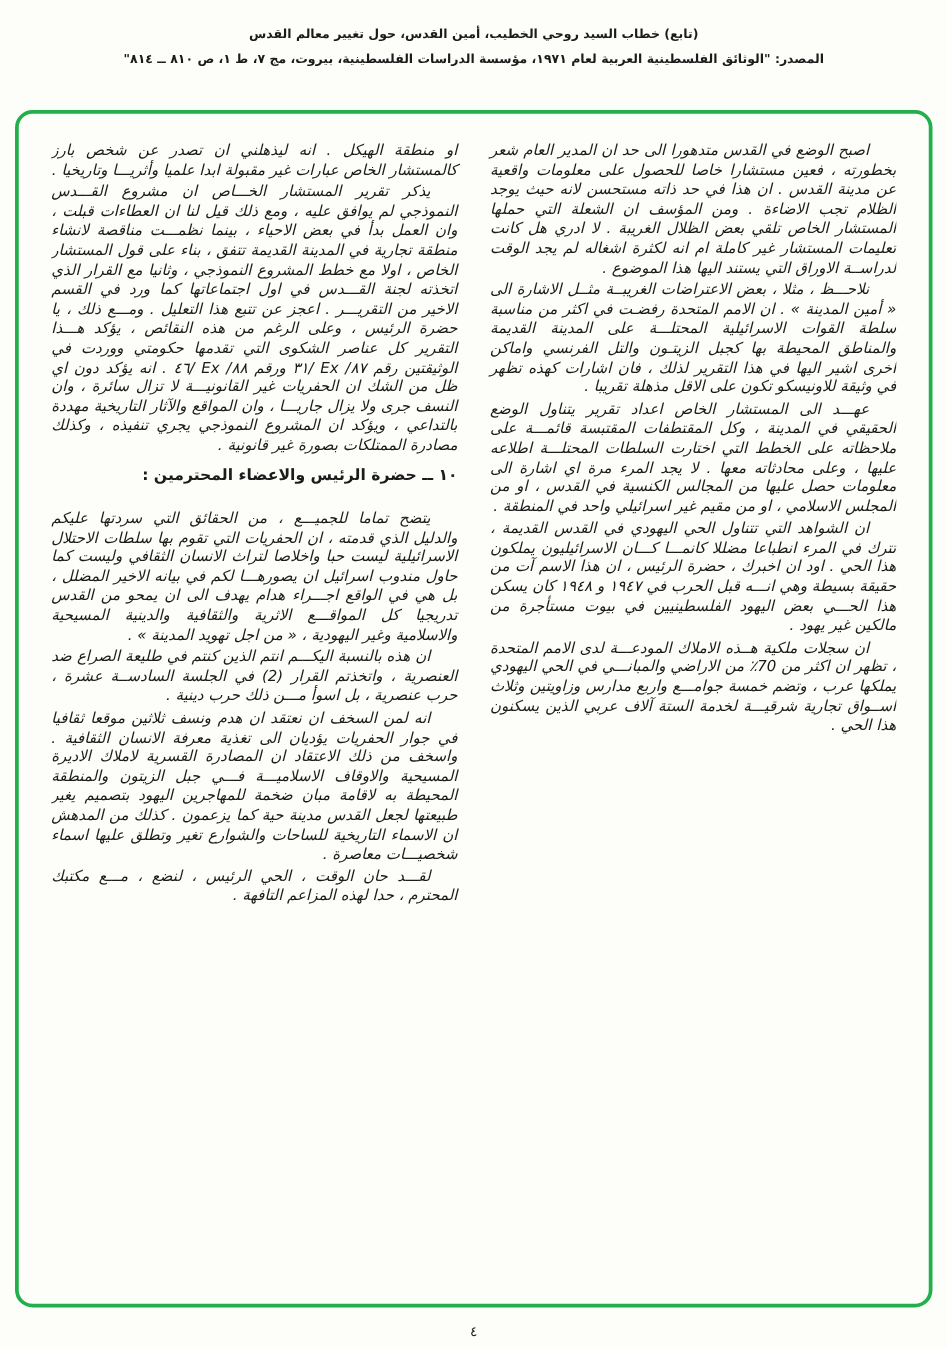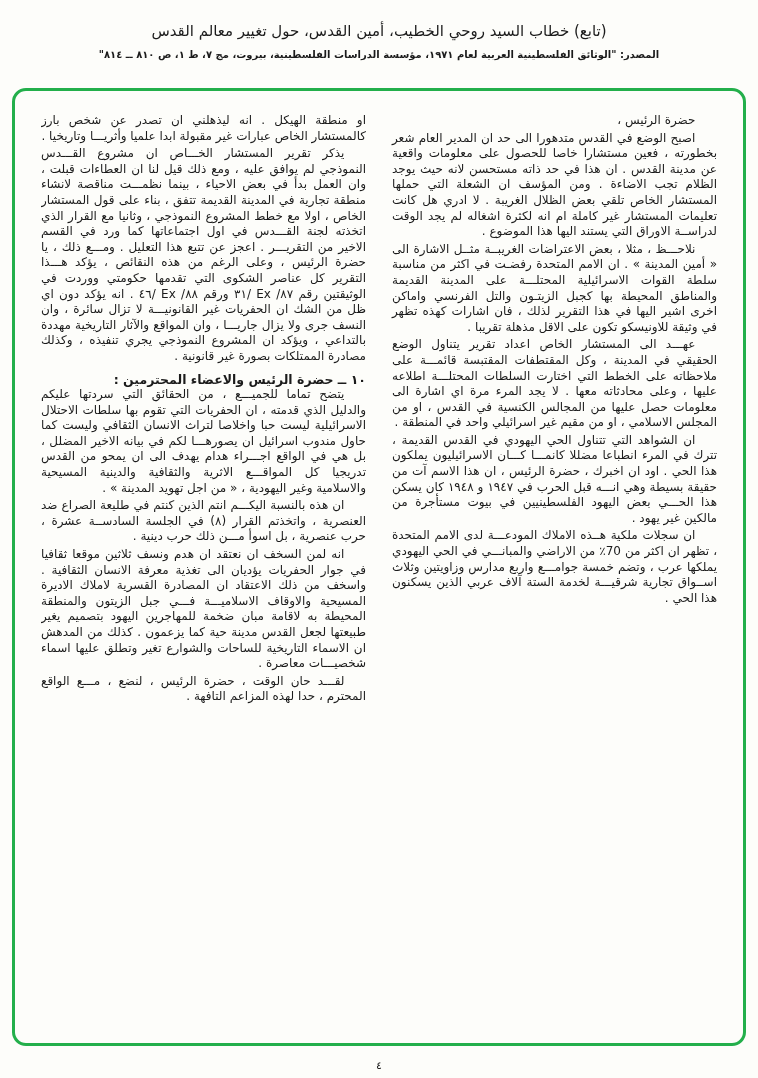--- a/index.html
+++ b/index.html
@@ -2,61 +2,60 @@
 <html lang="ar" dir="rtl"><head>
 <meta charset="utf-8">
 <style>
   html, body { margin:0; padding:0; background:#ffffff; }
   .page {
     position:relative; width:758px; height:1078px; margin:0 auto;
     background:#fdfdfa; color:#1b1b1b; overflow:hidden;
     font-family:"DejaVu Sans", sans-serif; direction:rtl;
   }
   .header { position:absolute; top:22px; left:0; right:0; text-align:center; padding:0 30px; }
-  .title { margin:0; font-size:15px; font-weight:normal; letter-spacing:0; }
+  .title { margin:0; font-size:10px; font-weight:bold; letter-spacing:0; }
   .source { margin-top:9px; font-size:10px; font-weight:bold; }
   .frame {
     position:absolute; top:88px; left:12px; width:734px; height:958px;
     box-sizing:border-box; border:3px solid #23af4b; border-radius:14px;
     padding:22px 26px 18px 26px; background:transparent;
   }
   .cols { display:flex; gap:26px; height:100%; overflow:hidden; }
   .col { flex:1 1 0; font-size:12px; line-height:15.6px; text-align:justify; }
-  .para { margin:0 0 2px 0; text-indent:1.8em; }
+  .para { margin:0 0 2px 0; text-indent:1.8em;font-style:italic; }
   .para.cont { text-indent:0; }
-  .col-heading { font-size:12.5px; font-weight:bold; margin:7px 0 0 0; }
+  .col-heading { font-size:12.5px; font-weight:bold; margin:7px 0 20px 0; }
   .page-number { position:absolute; bottom:6px; left:0; right:0; text-align:center; font-size:11px; color:#222; }
 </style>
 </head>
 <body>
 
 <div class="page">
 
   <div class="header">
     <h1 class="title">(تابع) خطاب السيد روحي الخطيب، أمين القدس، حول تغيير معالم القدس</h1>
     <div class="source">المصدر: "الوثائق الفلسطينية العربية لعام ١٩٧١، مؤسسة الدراسات الفلسطينية، بيروت، مج ٧، ط ١، ص ٨١٠ ــ ٨١٤"</div>
   </div>
 
   <div class="frame" style="border-color: rgb(35, 175, 75);">
     <div class="cols">
       <div class="col">
-          <p class="para">حضرة الرئيس ،</p>
           <p class="para">اصبح الوضع في القدس متدهورا الى حد ان المدير العام شعر بخطورته ، فعين مستشارا خاصا للحصول على معلومات واقعية عن مدينة القدس . ان هذا في حد ذاته مستحسن لانه حيث يوجد الظلام تجب الاضاءة . ومن المؤسف ان الشعلة التي حملها المستشار الخاص تلقي بعض الظلال الغريبة . لا ادري هل كانت تعليمات المستشار غير كاملة ام انه لكثرة اشغاله لم يجد الوقت لدراســة الاوراق التي يستند اليها هذا الموضوع .</p>
           <p class="para">نلاحـــظ ، مثلا ، بعض الاعتراضات الغريبــة مثــل الاشارة الى « أمين المدينة » . ان الامم المتحدة رفضـت في اكثر من مناسبة سلطة القوات الاسرائيلية المحتلـــة على المدينة القديمة والمناطق المحيطة بها كجبل الزيتـون والتل الفرنسي واماكن اخرى اشير اليها في هذا التقرير لذلك ، فان اشارات كهذه تظهر في وثيقة للاونيسكو تكون على الاقل مذهلة تقريبا .</p>
           <p class="para">عهـــد الى المستشار الخاص اعداد تقرير يتناول الوضع الحقيقي في المدينة ، وكل المقتطفات المقتبسة قائمـــة على ملاحظاته على الخطط التي اختارت السلطات المحتلـــة اطلاعه عليها ، وعلى محادثاته معها . لا يجد المرء مرة اي اشارة الى معلومات حصل عليها من المجالس الكنسية في القدس ، او من المجلس الاسلامي ، او من مقيم غير اسرائيلي واحد في المنطقة .</p>
           <p class="para">ان الشواهد التي تتناول الحي اليهودي في القدس القديمة ، تترك في المرء انطباعا مضللا كانمـــا كـــان الاسرائيليون يملكون هذا الحي . اود ان اخبرك ، حضرة الرئيس ، ان هذا الاسم آت من حقيقة بسيطة وهي انـــه قبل الحرب في ١٩٤٧ و ١٩٤٨ كان يسكن هذا الحـــي بعض اليهود الفلسطينيين في بيوت مستأجرة من مالكين غير يهود .</p>
           <p class="para">ان سجلات ملكية هــذه الاملاك المودعـــة لدى الامم المتحدة ، تظهر ان اكثر من 70٪ من الاراضي والمبانـــي في الحي اليهودي يملكها عرب ، وتضم خمسة جوامـــع واربع مدارس وزاويتين وثلاث اســواق تجارية شرقيـــة لخدمة الستة آلاف عربي الذين يسكنون هذا الحي .</p>
         </div>
       <div class="col">
           <p class="para cont">او منطقة الهيكل . انه ليذهلني ان تصدر عن شخص بارز كالمستشار الخاص عبارات غير مقبولة ابدا علميا وأثريـــا وتاريخيا .</p>
           <p class="para">يذكر تقرير المستشار الخـــاص ان مشروع القـــدس النموذجي لم يوافق عليه ، ومع ذلك قيل لنا ان العطاءات قبلت ، وان العمل بدأ في بعض الاحياء ، بينما نظمـــت مناقصة لانشاء منطقة تجارية في المدينة القديمة تتفق ، بناء على قول المستشار الخاص ، اولا مع خطط المشروع النموذجي ، وثانيا مع القرار الذي اتخذته لجنة القـــدس في اول اجتماعاتها كما ورد في القسم الاخير من التقريـــر . اعجز عن تتبع هذا التعليل . ومـــع ذلك ، يا حضرة الرئيس ، وعلى الرغم من هذه النقائص ، يؤكد هـــذا التقرير كل عناصر الشكوى التي تقدمها حكومتي ووردت في الوثيقتين رقم ٨٧/ Ex /٣١ ورقم ٨٨/ Ex /٤٦ . انه يؤكد دون اي ظل من الشك ان الحفريات غير القانونيـــة لا تزال سائرة ، وان النسف جرى ولا يزال جاريـــا ، وان المواقع والآثار التاريخية مهددة بالتداعي ، ويؤكد ان المشروع النموذجي يجري تنفيذه ، وكذلك مصادرة الممتلكات بصورة غير قانونية .</p>
           <h2 class="col-heading">١٠ ــ حضرة الرئيس والاعضاء المحترمين :</h2>
           <p class="para">يتضح تماما للجميـــع ، من الحقائق التي سردتها عليكم والدليل الذي قدمته ، ان الحفريات التي تقوم بها سلطات الاحتلال الاسرائيلية ليست حبا واخلاصا لتراث الانسان الثقافي وليست كما حاول مندوب اسرائيل ان يصورهـــا لكم في بيانه الاخير المضلل ، بل هي في الواقع اجـــراء هدام يهدف الى ان يمحو من القدس تدريجيا كل المواقـــع الاثرية والثقافية والدينية المسيحية والاسلامية وغير اليهودية ، « من اجل تهويد المدينة » .</p>
-          <p class="para">ان هذه بالنسبة اليكـــم انتم الذين كنتم في طليعة الصراع ضد العنصرية ، واتخذتم القرار (٨) في الجلسة السادســة عشرة ، حرب عنصرية ، بل اسوأ مـــن ذلك حرب دينية .</p>
+          <p class="para">ان هذه بالنسبة اليكـــم انتم الذين كنتم في طليعة الصراع ضد العنصرية ، واتخذتم القرار (2) في الجلسة السادســة عشرة ، حرب عنصرية ، بل اسوأ مـــن ذلك حرب دينية .</p>
           <p class="para">انه لمن السخف ان نعتقد ان هدم ونسف ثلاثين موقعا ثقافيا في جوار الحفريات يؤديان الى تغذية معرفة الانسان الثقافية . واسخف من ذلك الاعتقاد ان المصادرة القسرية لاملاك الاديرة المسيحية والاوقاف الاسلاميـــة فـــي جبل الزيتون والمنطقة المحيطة به لاقامة مبان ضخمة للمهاجرين اليهود بتصميم يغير طبيعتها لجعل القدس مدينة حية كما يزعمون . كذلك من المدهش ان الاسماء التاريخية للساحات والشوارع تغير وتطلق عليها اسماء شخصيـــات معاصرة .</p>
-          <p class="para">لقـــد حان الوقت ، حضرة الرئيس ، لنضع ، مـــع الواقع المحترم ، حدا لهذه المزاعم التافهة .</p>
+          <p class="para">لقـــد حان الوقت ، الحي الرئيس ، لنضع ، مـــع مكتبك المحترم ، حدا لهذه المزاعم التافهة .</p>
         </div>
     </div>
   </div>
 
   <div class="page-number">٤</div>
 
 </div>
 
 </body></html>

